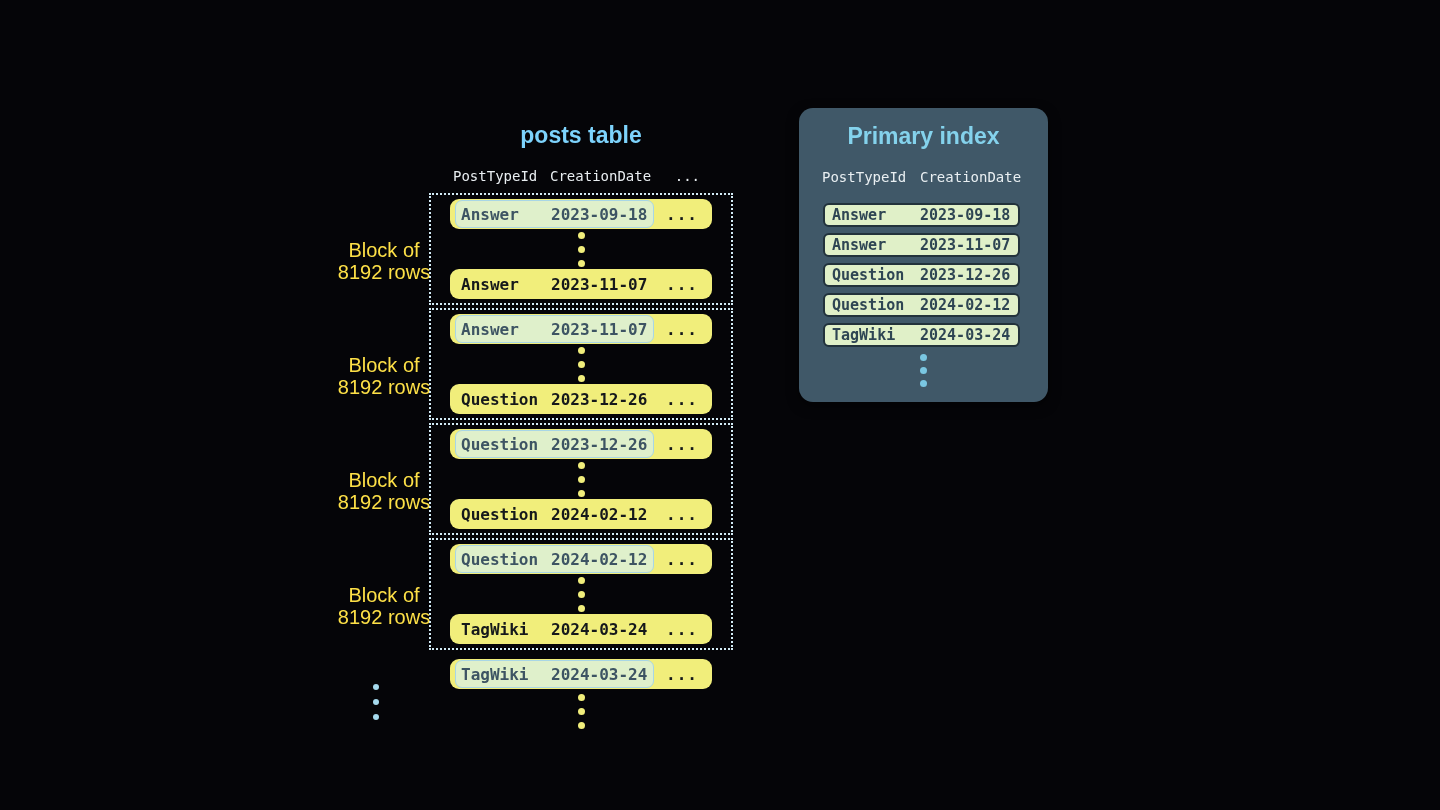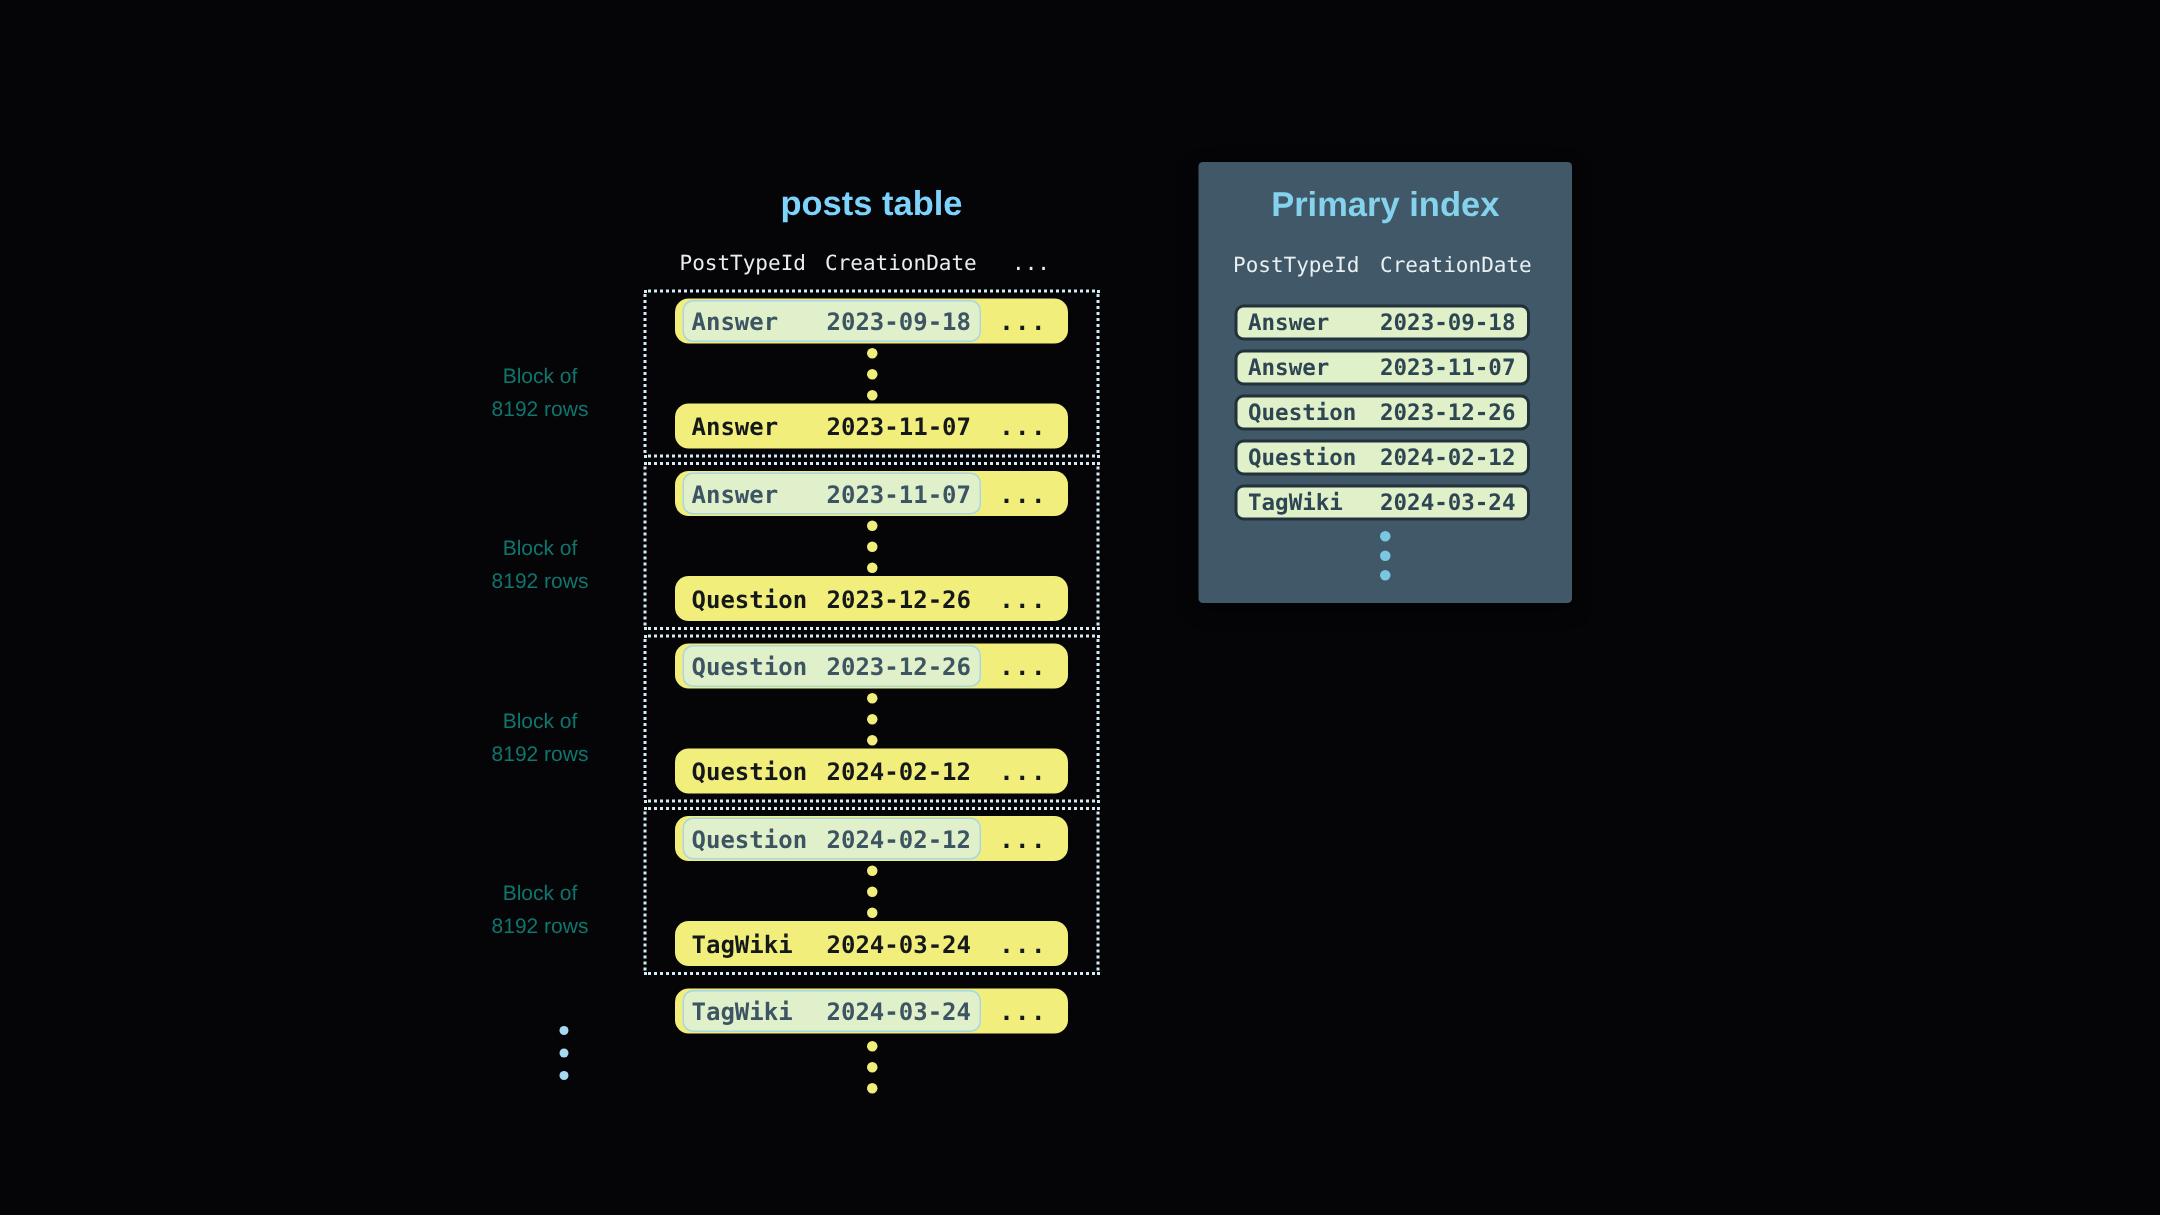--- a/index.html
+++ b/index.html
@@ -59,28 +59,28 @@
   }
   .ydots i{width:7px;height:7px;background:#f1ee7b;}
 
   .bdots{
     position:absolute;left:296px;top:684px;width:160px;
     display:flex;flex-direction:column;align-items:center;gap:9px;
   }
   .bdots i{width:6px;height:6px;background:#a6daee;}
 
   .block-label{
-    position:absolute;left:280px;width:160px;
-    text-align:center;color:#0f766e;font-size:14px;line-height:21.5px;
+    position:absolute;left:304px;width:160px;
+    text-align:center;color:#fde047;font-size:20px;line-height:21.5px;
   }
 
   
   .index-panel{
     position:absolute;left:799px;top:108px;width:249px;height:294px;
-    background:#405868;border-radius:3px;
+    background:#405868;border-radius:14px;
     box-shadow:0 4px 12px rgba(0,0,0,0.55);
   }
   .ix-title{
     position:absolute;top:15px;left:0;right:0;text-align:center;
     color:#84d2ec;font-size:23px;font-weight:600;
   }
   .ix-header{
     position:absolute;top:61px;left:23px;width:210px;
     display:flex;color:#e9eff2;font-size:14px;
     font-family:"DejaVu Sans Mono","Liberation Mono",monospace;

